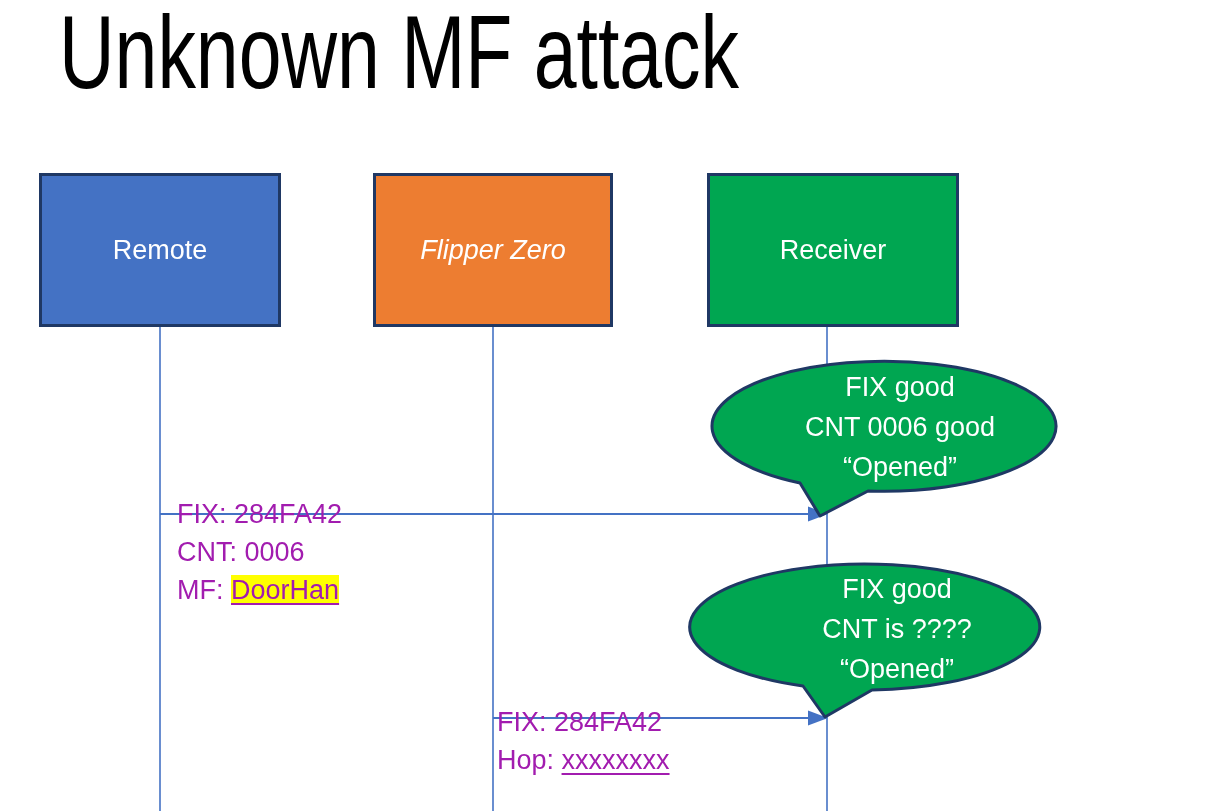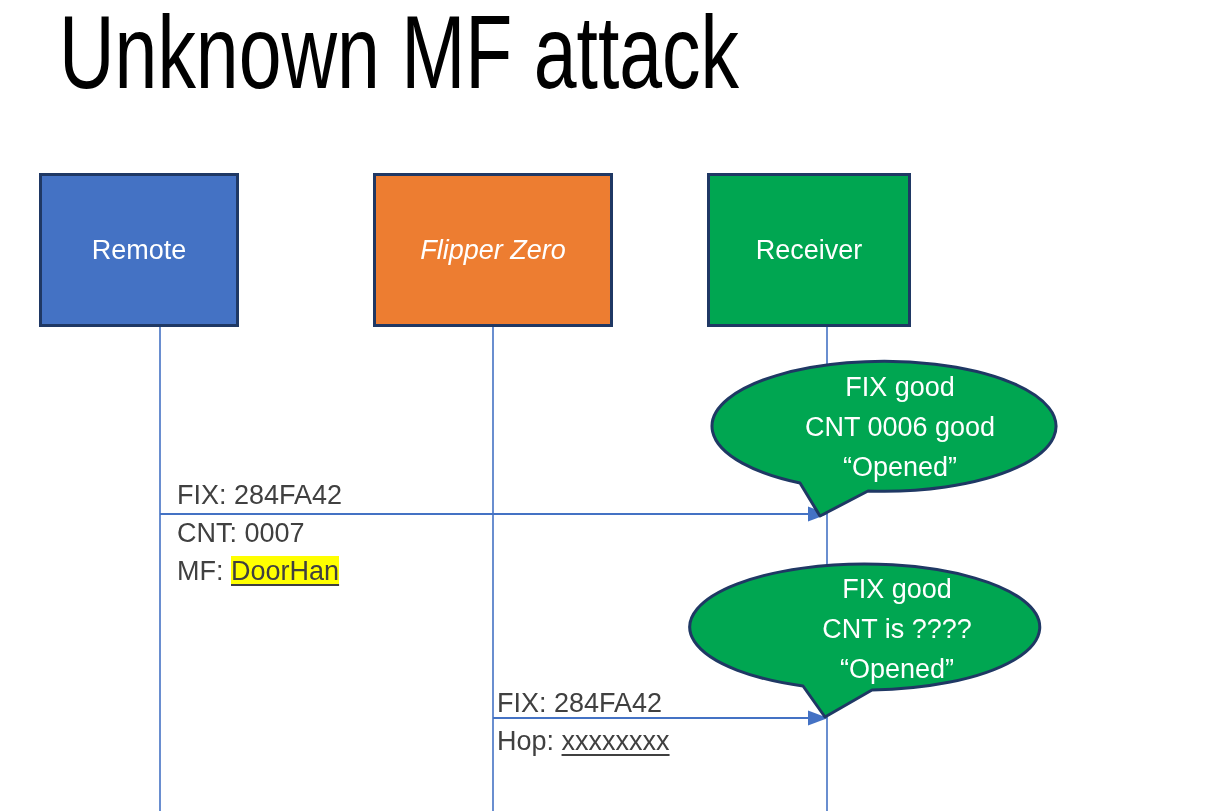--- a/index.html
+++ b/index.html
@@ -19,30 +19,30 @@
   }
 
   
   .actor-box{
     top:173px;height:154px;box-sizing:border-box;
     border:3px solid #1F3864;
     display:flex;align-items:center;justify-content:center;
     color:#ffffff;font-size:27px;
     z-index:2;
   }
-  #box-remote{left:39px;width:200px;background:#4472C4;}
+  #box-remote{left:39px;width:242px;background:#4472C4;}
   #box-flipper{left:373px;width:240px;background:#ED7D31;font-style:italic;}
-  #box-receiver{left:707px;width:204px;background:#00A651;}
+  #box-receiver{left:707px;width:252px;background:#00A651;}
 
   
   #canvas{left:0;top:0;z-index:1;}
 
   
   .msg-labels{
-    z-index:3;color:#404040;font-size:27px;line-height:38px;white-space:nowrap;
+    z-index:3;color:#a21caf;font-size:27px;line-height:38px;white-space:nowrap;margin-top:19px;
   }
   #msg1-labels{left:177px;top:476px;}
   #msg2-labels{left:497px;top:684px;}
   .hl{background:#FFFF00;}
   .wavy{
     text-decoration-line:underline;
     text-decoration-style:wavy;
     text-decoration-color:#F4502E;
     text-decoration-thickness:1px;
     text-underline-offset:4px;
@@ -84,21 +84,21 @@
   <line x1="493" y1="718" x2="812" y2="718" stroke="#4472C4" stroke-width="1.8"></line>
   <polygon points="808,710.5 828,718 808,725.5" fill="#4472C4"></polygon>
 
   <path d="M 820 516 L 800 483 A 172 65 0 1 1 868 491 Z" fill="#00A651" stroke="#1F3864" stroke-width="3" stroke-linejoin="round"></path>
 
   <path d="M 825 717 L 803 686 A 175 63 0 1 1 872 690 Z" fill="#00A651" stroke="#1F3864" stroke-width="3" stroke-linejoin="round"></path>
 </svg>
 
 <div class="abs msg-labels" id="msg1-labels">
   <div>FIX: 284FA42</div>
-  <div>CNT: 0007</div>
+  <div>CNT: 0006</div>
   <div><span>MF: </span><span class="hl wavy">DoorHan</span></div>
 </div>
 
 <div class="abs msg-labels" id="msg2-labels">
   <div>FIX: 284FA42</div>
   <div><span>Hop: </span><span class="wavy">xxxxxxxx</span></div>
 </div>
 
 <div class="abs callout-text" id="callout1-text">
   <div>FIX good</div>

